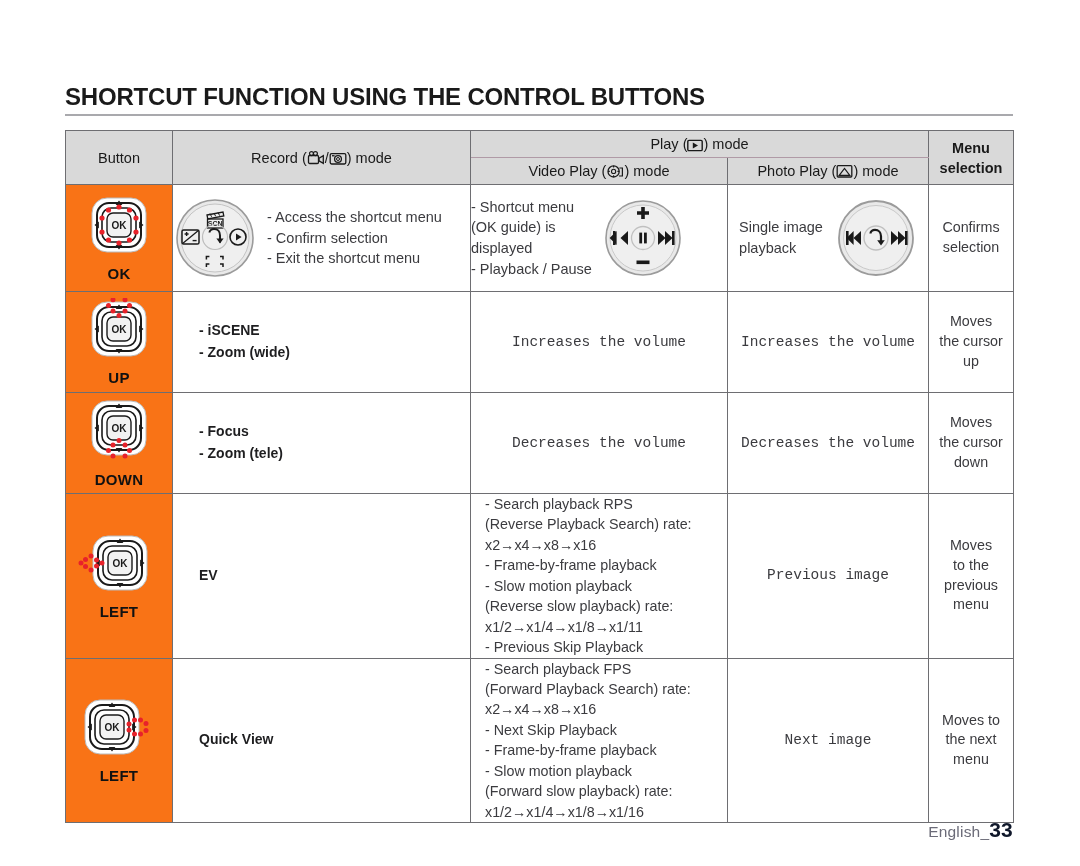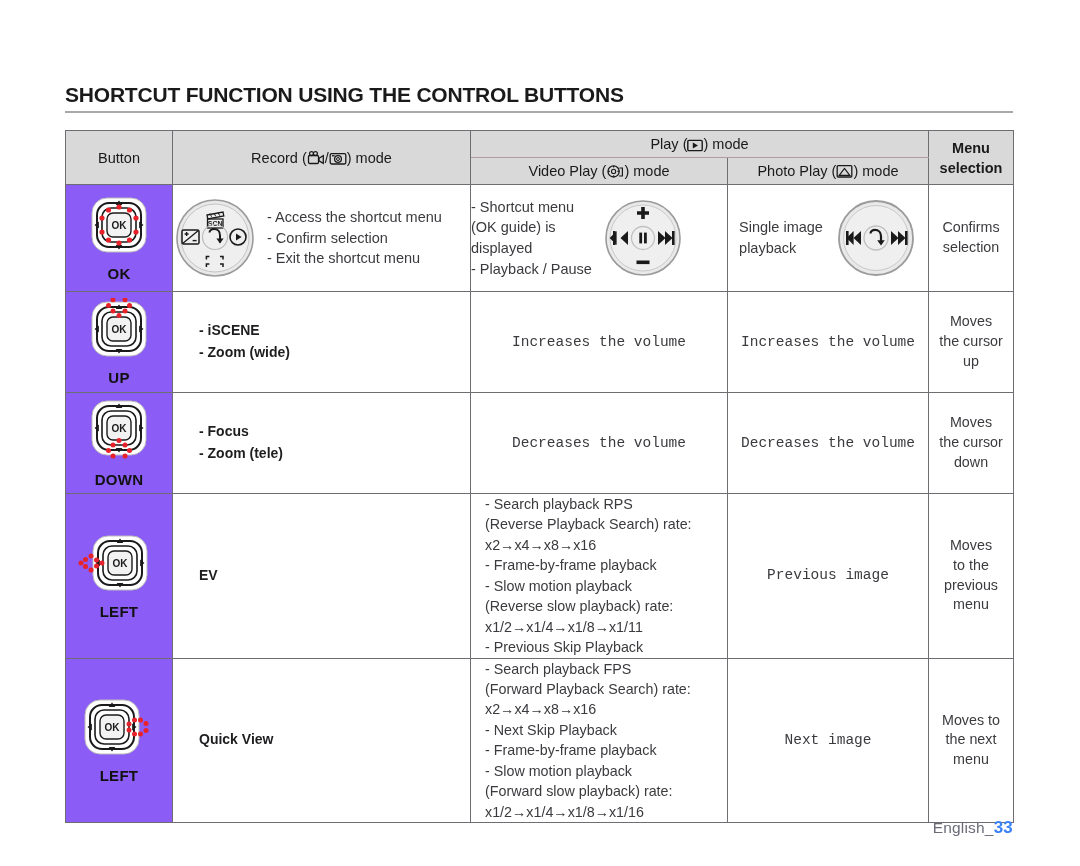--- a/index.html
+++ b/index.html
@@ -22,21 +22,21 @@
   }
 
   
   .title-wrap {
     position: absolute;
     left: 65px;
     top: 84px;
     width: 948px;
   }
   .title {
-    font-size: 21px;
+    font-size: 24px;
     font-weight: bold;
     letter-spacing: -0.2px;
     color: #1a1a1a;
     line-height: 1.05;
     white-space: nowrap;
   }
   .title-rule {
     margin-top: 5px;
     height: 2px;
     background: #a9a9ad;
@@ -68,21 +68,21 @@
   .hdr-play-top {
     border-bottom: 1px solid #b09aa6 !important;
   }
   .col-btn   { width: 107px; }
   .col-rec   { width: 298px; }
   .col-vid   { width: 257px; }
   .col-pho   { width: 201px; }
   .col-menu  { width: 85px; }
 
   .btn-cell {
-    background: #8b5cf6;
+    background: #f97316;
     text-align: center;
     vertical-align: middle;
   }
   .btn-label {
     font-weight: bold;
     font-size: 15px;
     letter-spacing: 0.3px;
     color: #111;
     margin-top: 1px;
   }
@@ -128,21 +128,21 @@
 
   
   .footer {
     position: absolute;
     right: 67px;
     top: 818px;
     font-size: 15.5px;
     color: #6b6b78;
     letter-spacing: 0.2px;
   }
-  .footer b { color: #3b82f6; font-weight: bold; font-size: 17px; }
+  .footer b { color: #0f172a; font-weight: bold; font-size: 21px; }
 
   svg { display: block; }
   .inline-ico { display: inline-block; vertical-align: -3px; }
 </style>
 </head>
 <body>
 
 <div class="page">
 
   <div class="title-wrap">

